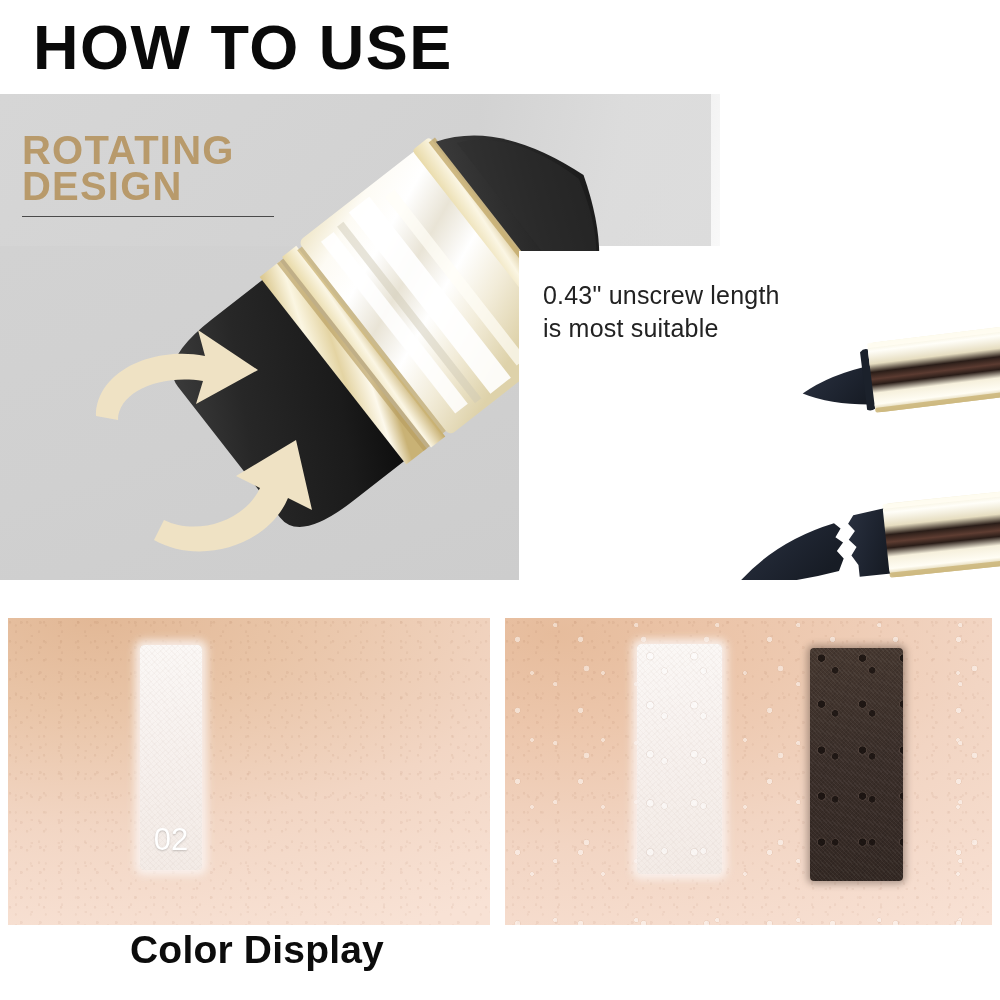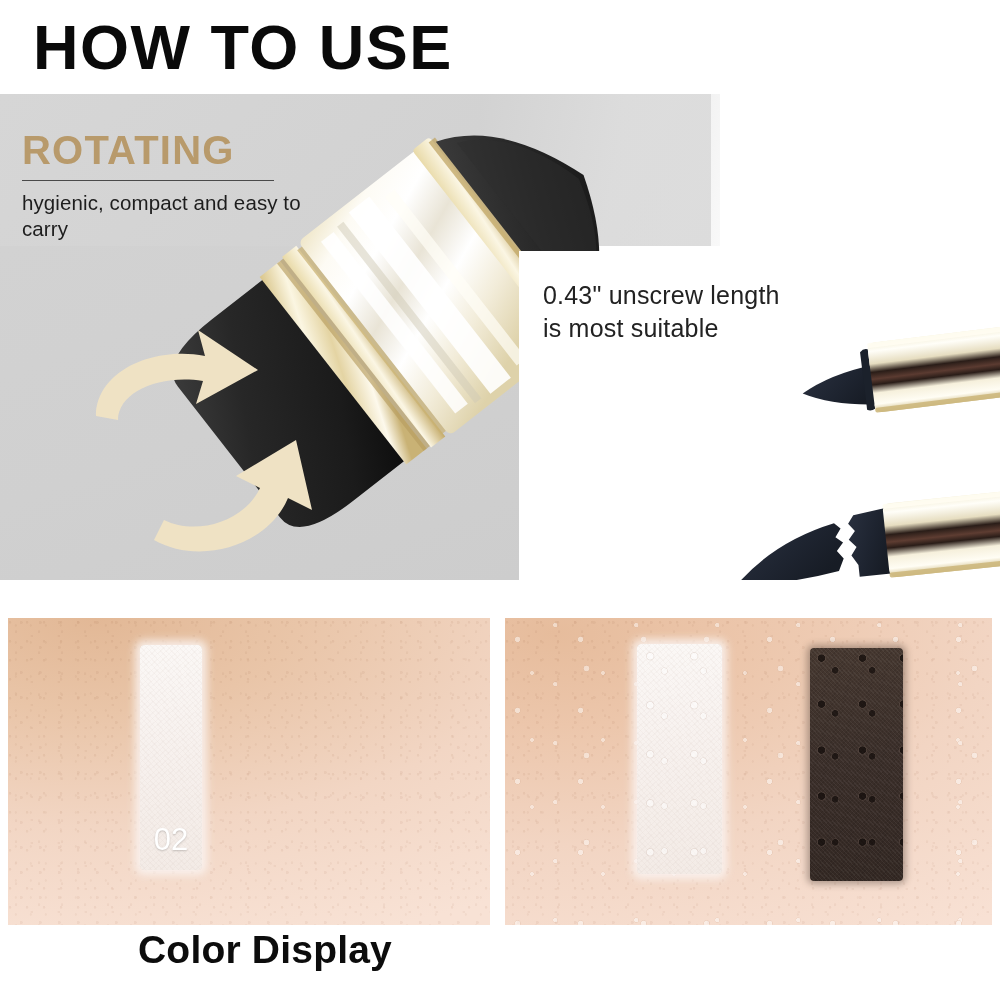--- a/index.html
+++ b/index.html
@@ -150,45 +150,44 @@
     position:absolute;bottom:12px;left:0;width:100%;text-align:center;
     color:#ffffff;font-size:31px;font-weight:400;
     text-shadow:0 1px 2px rgba(0,0,0,.2);
     font-family:"Liberation Sans", sans-serif;
   }
   .caption{
     position:absolute;top:348px;width:100%;text-align:center;
     font-size:39px;font-weight:700;color:#0c0c0c;letter-spacing:0.2px;
     font-family:"Liberation Sans", sans-serif;
   }
-  .cap-left{left:24px;width:482px;}
+  .cap-left{left:16px;width:482px;}
   .cap-right{left:505px;width:487px;}
 </style>
 </head>
 <body>
 
 <div id="root">
 
   <div class="header">
     <div class="header-title">HOW TO USE</div>
   </div>
 
   <div class="hero">
 
     <div class="gray-top"></div>
     <div class="gray-left"></div>
     <div class="gray-blend"></div>
 
     <div class="rot-block">
       <div class="rot-title">
         <div>ROTATING</div>
+        <div>DESIGN</div>
       </div>
       <div class="rot-rule"></div>
-      <div class="rot-sub">hygienic, compact
-and easy to carry</div>
     </div>
 
     <div class="bigpen">
       <svg width="640" height="560" viewBox="0 0 640 560" xmlns="http://www.w3.org/2000/svg">
         <defs>
           <linearGradient id="bgTip" x1="0" y1="0" x2="1" y2="1">
             <stop offset="0%" stop-color="#3a3a3a"></stop>
             <stop offset="45%" stop-color="#262626"></stop>
             <stop offset="100%" stop-color="#141414"></stop>
           </linearGradient>

